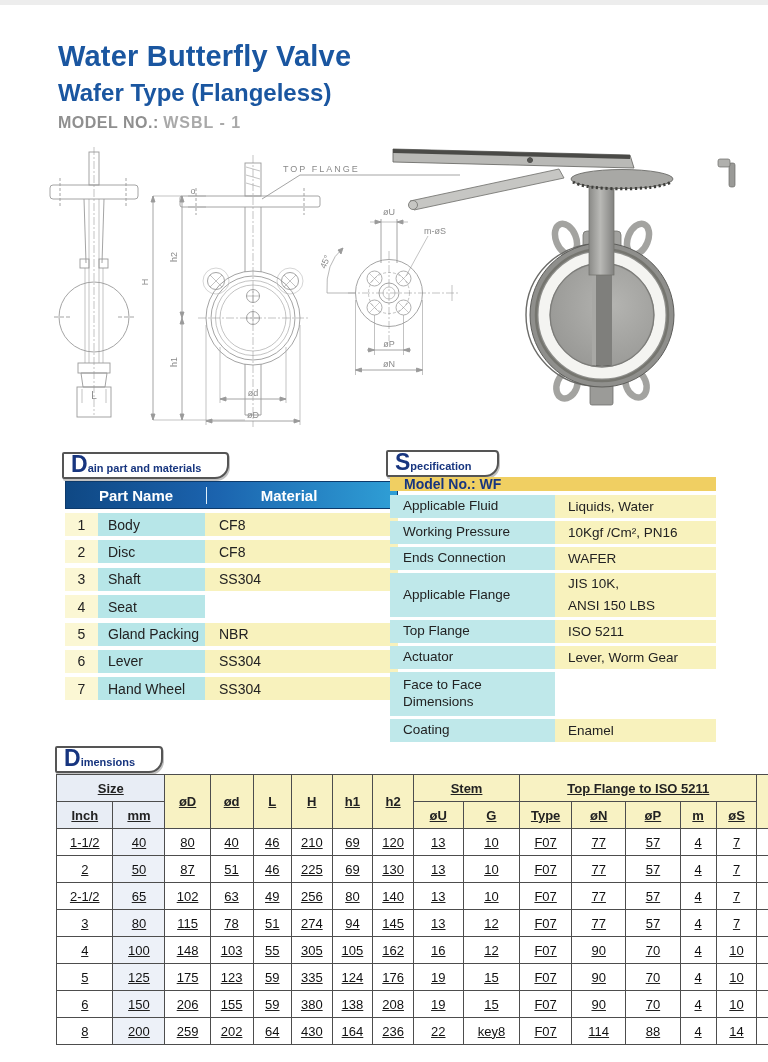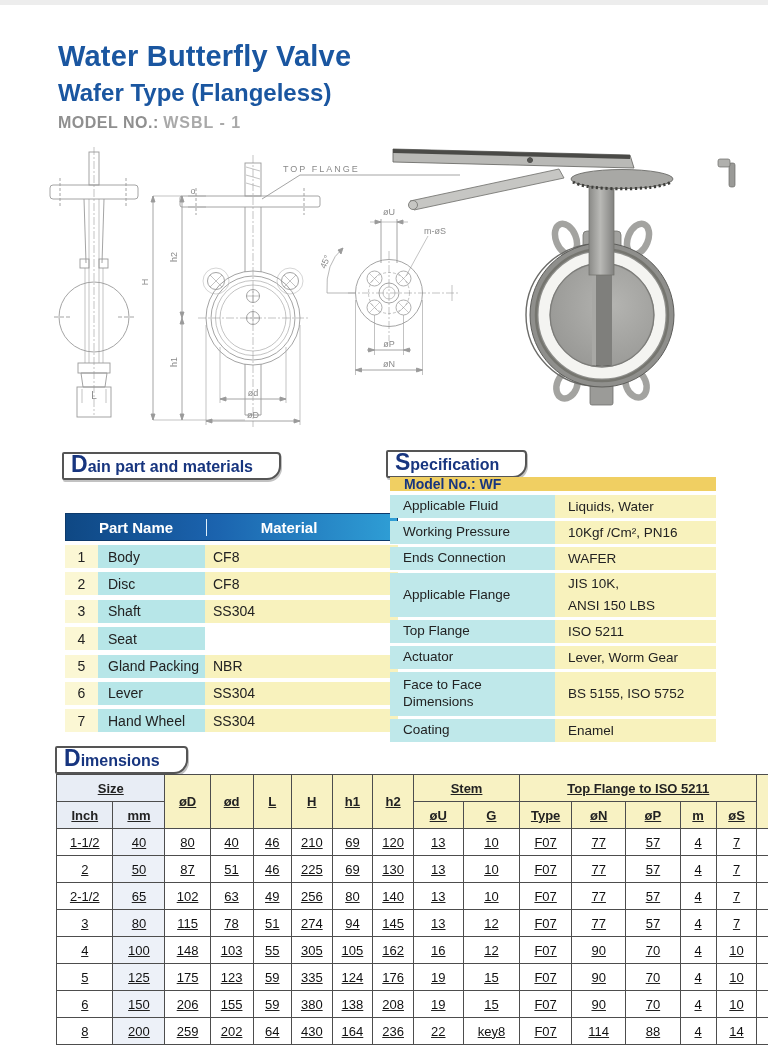--- a/index.html
+++ b/index.html
@@ -18,33 +18,33 @@
   
   .drawings{position:absolute;left:0;top:135px;width:768px;height:315px;}
   .dr-label{font-family:"Liberation Sans",sans-serif;fill:#8a8a8a;font-size:9px;}
   .dr-label-lg{font-family:"Liberation Sans",sans-serif;fill:#8a8a8a;font-size:10px;}
 
   
   .sec-title{position:absolute;display:inline-flex;align-items:baseline;background:#fff;
     border:2px solid #555;border-radius:2px 4px 14px 2px;padding:0 26px 2px 7px;
     color:#17357f;font-weight:bold;box-shadow:1px 2px 0 #c2c2c2;white-space:nowrap;}
   .sec-title .big{font-size:23px;line-height:21px;}
-  .sec-title .rest{font-size:16px;}
+  .sec-title .rest{font-size:11px;}
 
   
-  .parts-table{position:absolute;left:65px;top:481px;width:333px;margin-top:32px;}
+  .parts-table{position:absolute;left:65px;top:481px;width:333px;}
   .parts-head{display:flex;height:26px;align-items:center;color:#fff;font-weight:bold;font-size:15px;
     background:linear-gradient(90deg,#0f4884 0%,#1b63ae 45%,#2f9fd6 100%);
     border:1px solid #0d3a6b;margin-bottom:4px;}
   .parts-head .ph-left{width:140px;text-align:center;border-right:1px solid #dfeffa;}
   .parts-head .ph-right{width:164px;text-align:center;}
   .p-row{display:flex;height:23px;margin-bottom:4.4px;font-size:14px;align-items:stretch;}
   .p-no{width:33px;background:#fbf7d4;display:flex;align-items:center;justify-content:center;}
   .p-name{width:107px;background:#b7e6e8;display:flex;align-items:center;padding-left:10px;box-sizing:border-box;}
-  .p-mat{flex:1;background:#f8f2bd;display:flex;align-items:center;padding-left:8px;box-sizing:border-box;}
+  .p-mat{flex:1;background:#f8f2bd;display:flex;align-items:center;padding-left:14px;box-sizing:border-box;}
 
   
   .spec-table{position:absolute;left:390px;top:477px;width:326px;}
   .spec-head{height:14px;background:#f0cf62;color:#17357f;font-weight:bold;font-size:14px;
     display:flex;align-items:center;padding-left:14px;margin-bottom:4px;}
   .s-row{display:flex;margin-bottom:3px;font-size:13.5px;}
   .s-row .s-label{width:165px;background:#bfe8ea;display:flex;align-items:center;
     padding-left:13px;box-sizing:border-box;white-space:pre-line;line-height:1.25;}
   .s-row .s-value{flex:1;background:#f8f2bd;display:flex;align-items:center;
     padding-left:13px;box-sizing:border-box;white-space:pre-line;line-height:1.6;}
@@ -333,21 +333,20 @@
           <div class="s-label">Top Flange</div>
           <div class="s-value">ISO 5211</div>
         </div>
         <div class="s-row h-norm">
           <div class="s-label">Actuator</div>
           <div class="s-value">Lever, Worm Gear</div>
         </div>
         <div class="s-row h-tall">
           <div class="s-label">Face to Face
 Dimensions</div>
-          <div class="s-value">BS 5155, ISO 5752</div>
         </div>
         <div class="s-row h-norm">
           <div class="s-label">Coating</div>
           <div class="s-value">Enamel</div>
         </div>
       </div>
   </div>
 
   <div class="sec-title" style="left:55px;top:746px;">
     <span class="big">D</span>

